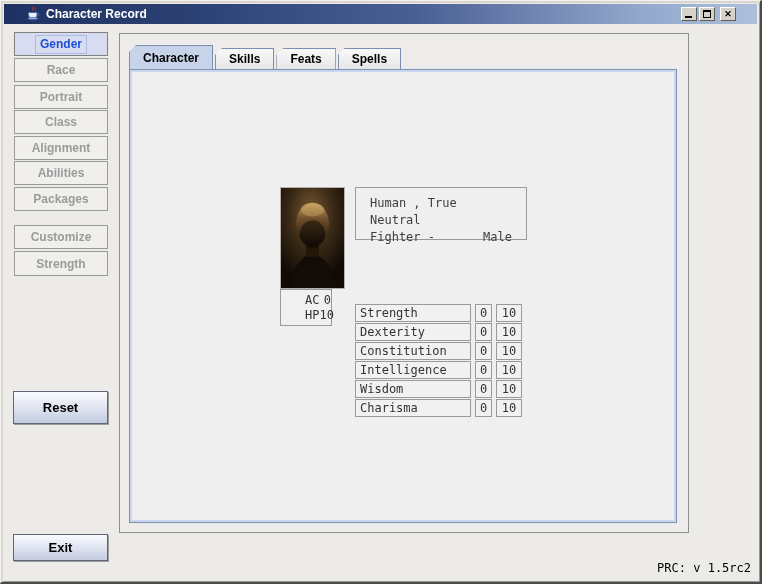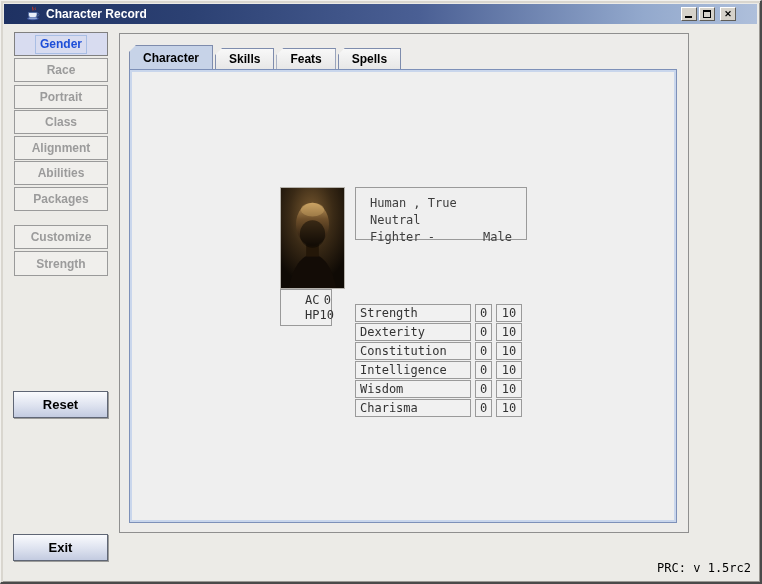--- a/index.html
+++ b/index.html
@@ -137,21 +137,21 @@
     </button>
   <button class="side-btn" style="top:57px;">Race</button>
   <button class="side-btn" style="top:84px;">Portrait</button>
   <button class="side-btn" style="top:109px;">Class</button>
   <button class="side-btn" style="top:135px;">Alignment</button>
   <button class="side-btn" style="top:160px;">Abilities</button>
   <button class="side-btn" style="top:186px;">Packages</button>
   <button class="side-btn" style="top:224px;">Customize</button>
   <button class="side-btn" style="top:250px;height:25px;">Strength</button>
 
-  <button class="action-btn" style="top:390px;height:27px;">Reset</button>
+  <button class="action-btn" style="top:390px;height:33px;">Reset</button>
   <button class="action-btn" style="top:533px;height:27px;">Exit</button>
 
   <div class="main-panel">
     <div class="tabs">
       <div class="tab selected">Character</div>
       <div class="tab">Skills</div>
       <div class="tab">Feats</div>
       <div class="tab">Spells</div>
     </div>
 

